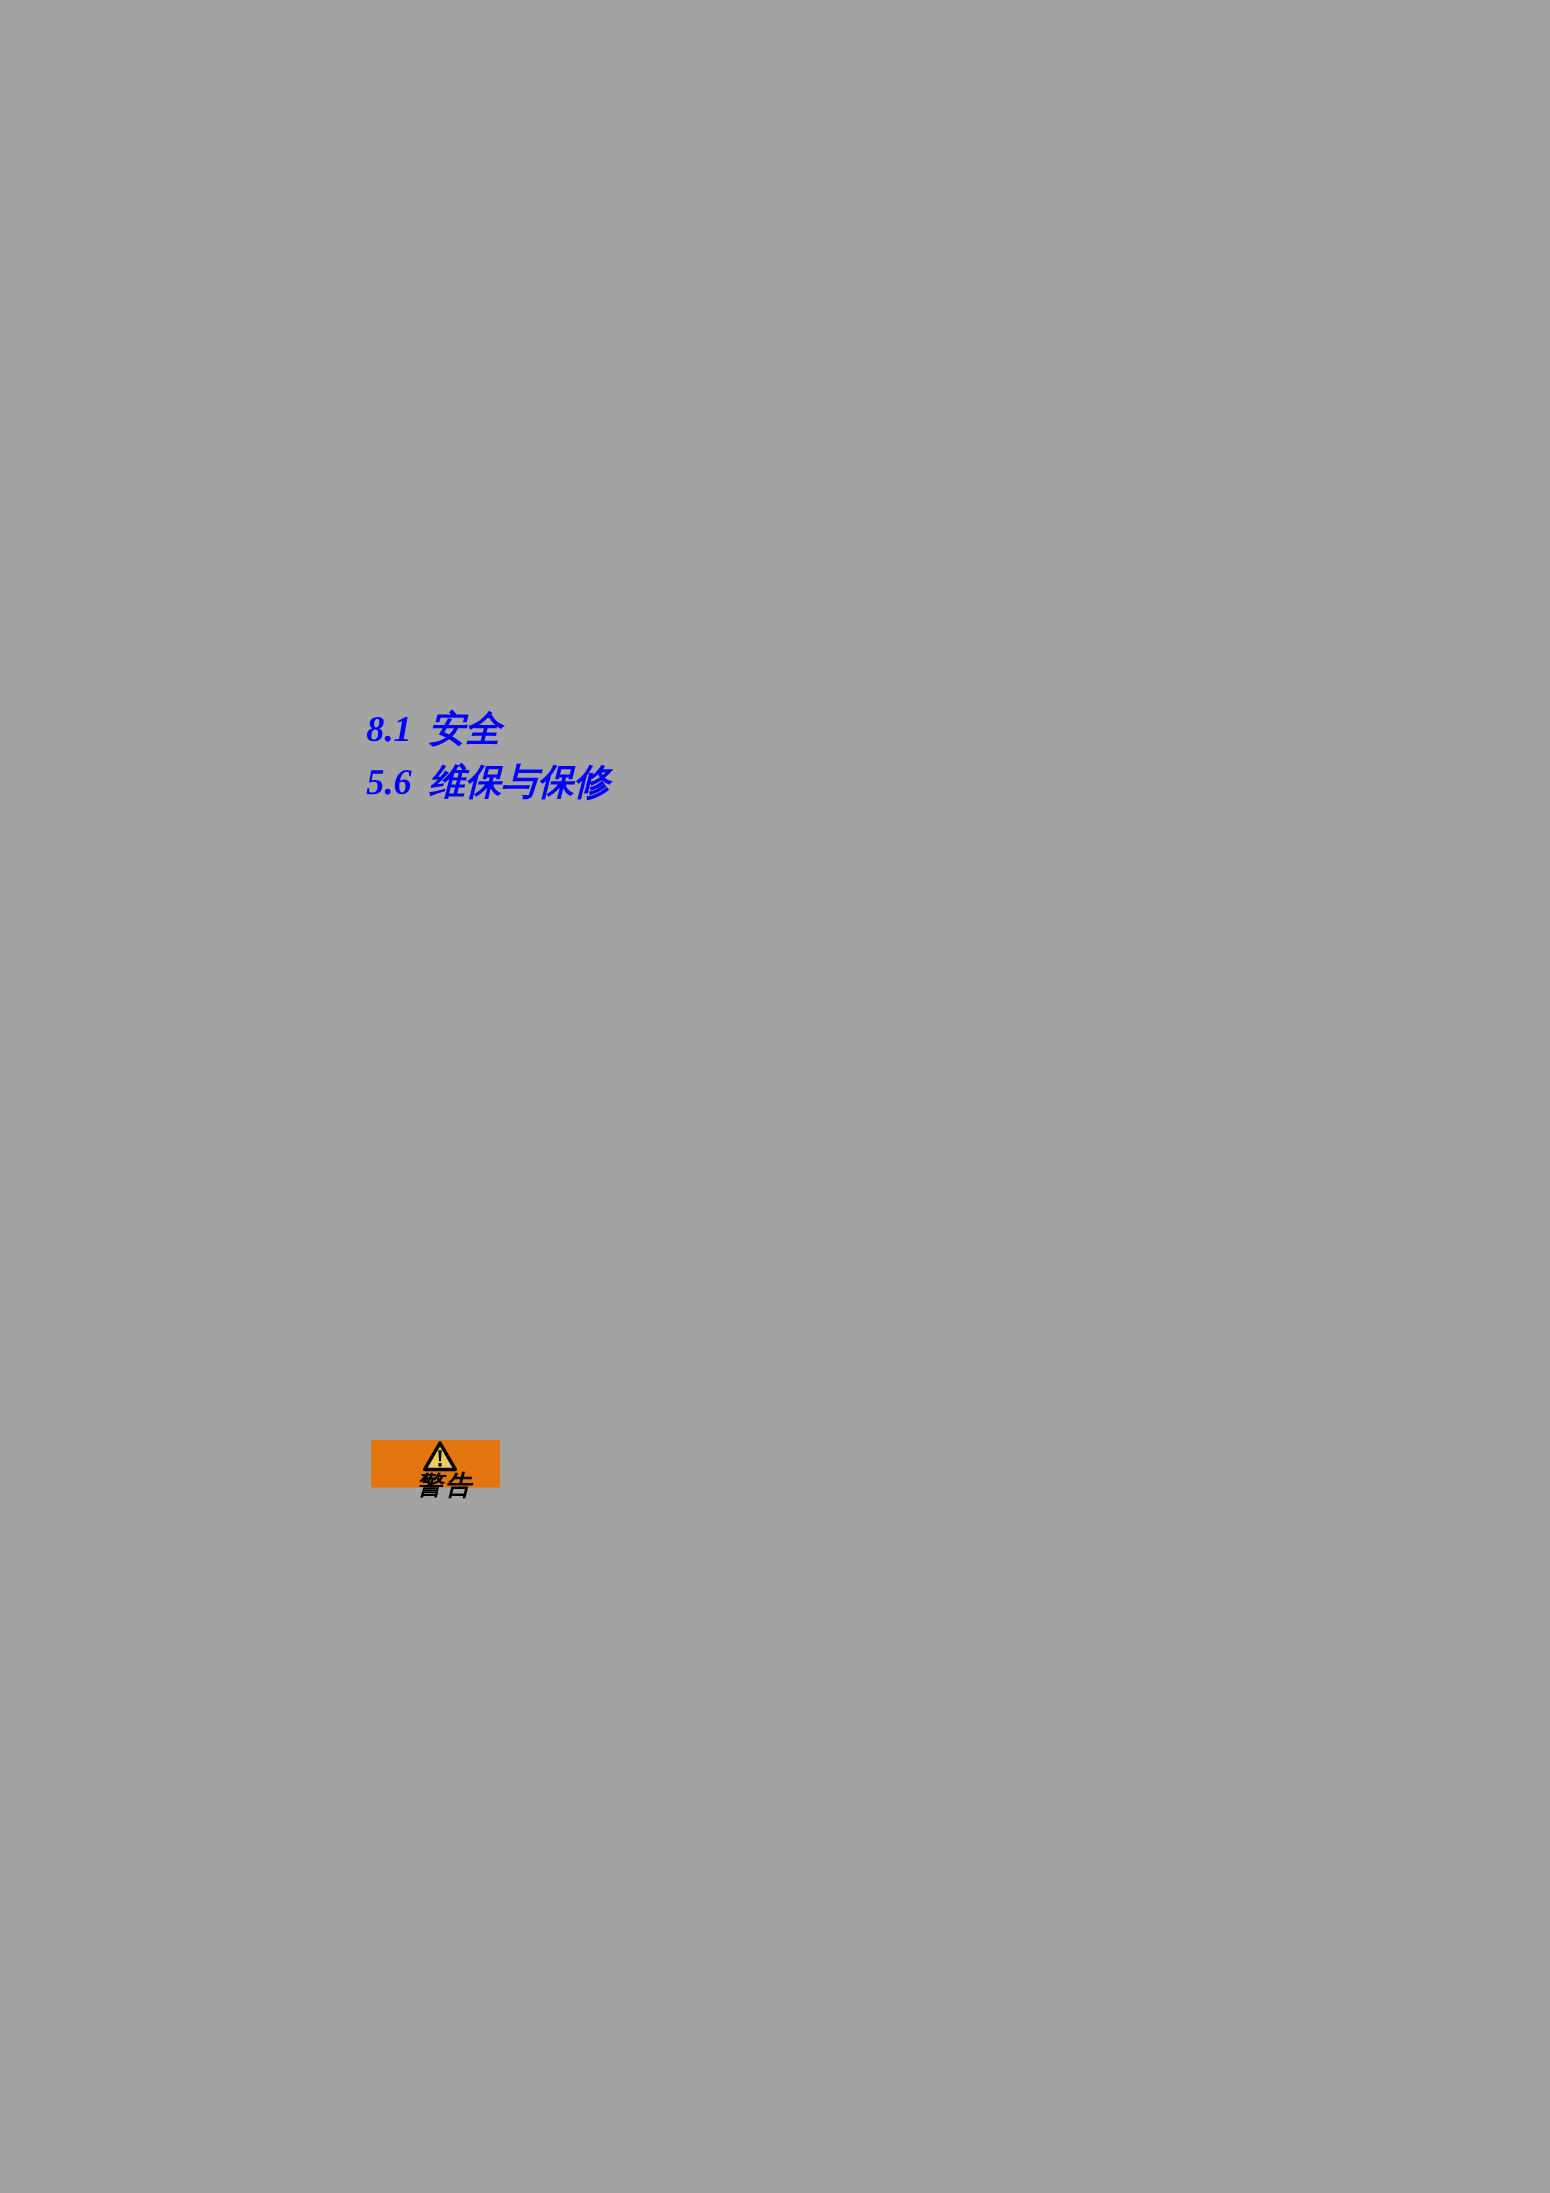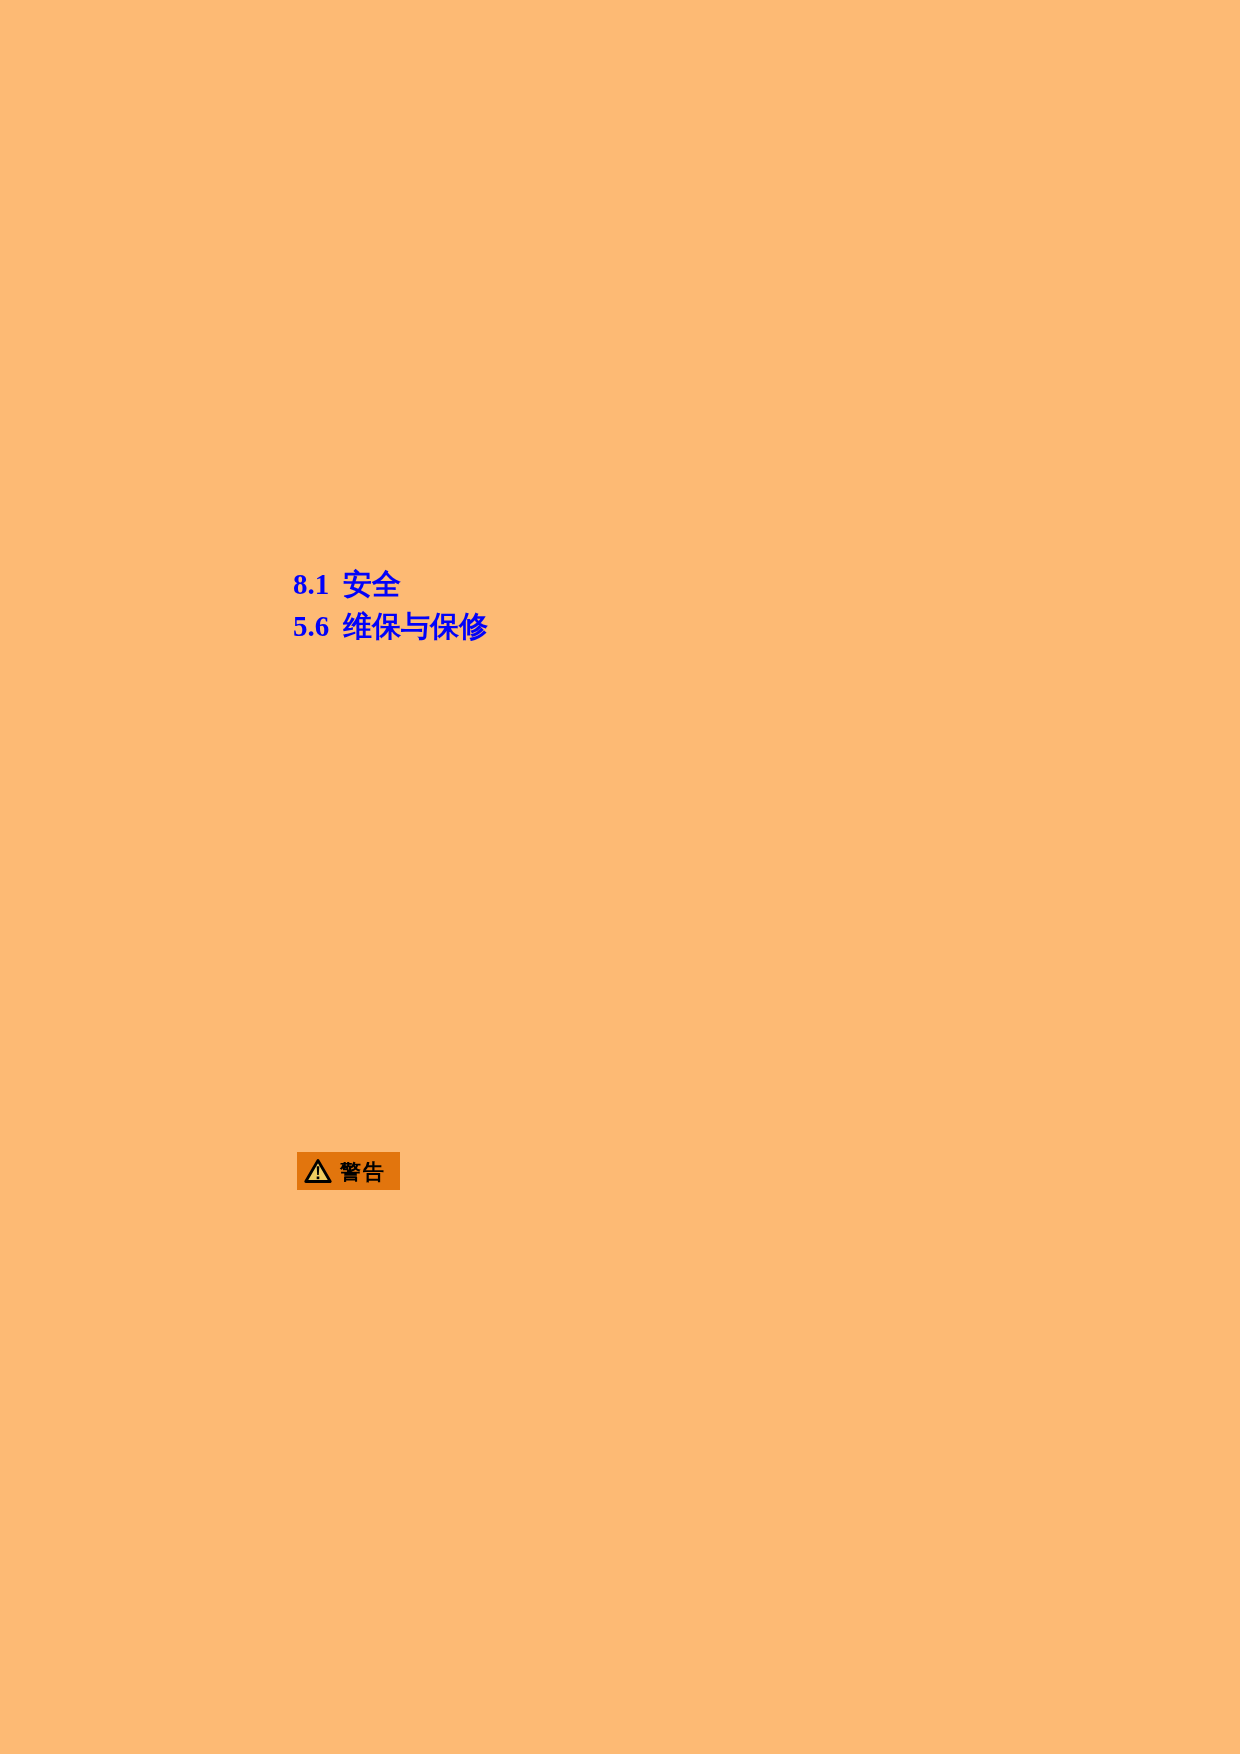--- a/index.html
+++ b/index.html
@@ -4,23 +4,24 @@
 <style>
   html, body {
     margin: 0;
     padding: 0;
     background: #000000;
   }
   .page {
     position: relative;
     width: 1240px;
     height: 1754px;
-    background: #fdba74;
+    background: #a3a3a3;
     overflow: hidden;
     font-family: "Liberation Serif", serif;
+    font-style: italic;
   }
   .toc-entry {
     position: absolute;
     left: 293px;
     color: #0202FA;
     font-weight: bold;
     font-size: 29px;
     line-height: 30px;
     white-space: nowrap;
     cursor: pointer;
@@ -38,20 +39,21 @@
     position: absolute;
     left: 297px;
     top: 1152px;
     width: 103px;
     height: 38px;
     background: #E2750D;
     display: flex;
     align-items: center;
     padding-left: 7px;
     box-sizing: border-box;
+    flex-direction: column;
   }
   .warning-badge .tri-icon {
     width: 28px;
     height: 26px;
     flex: 0 0 auto;
     display: block;
   }
   .warning-badge .warning-label {
     margin-left: 8px;
     font-family: "Liberation Sans", sans-serif;

